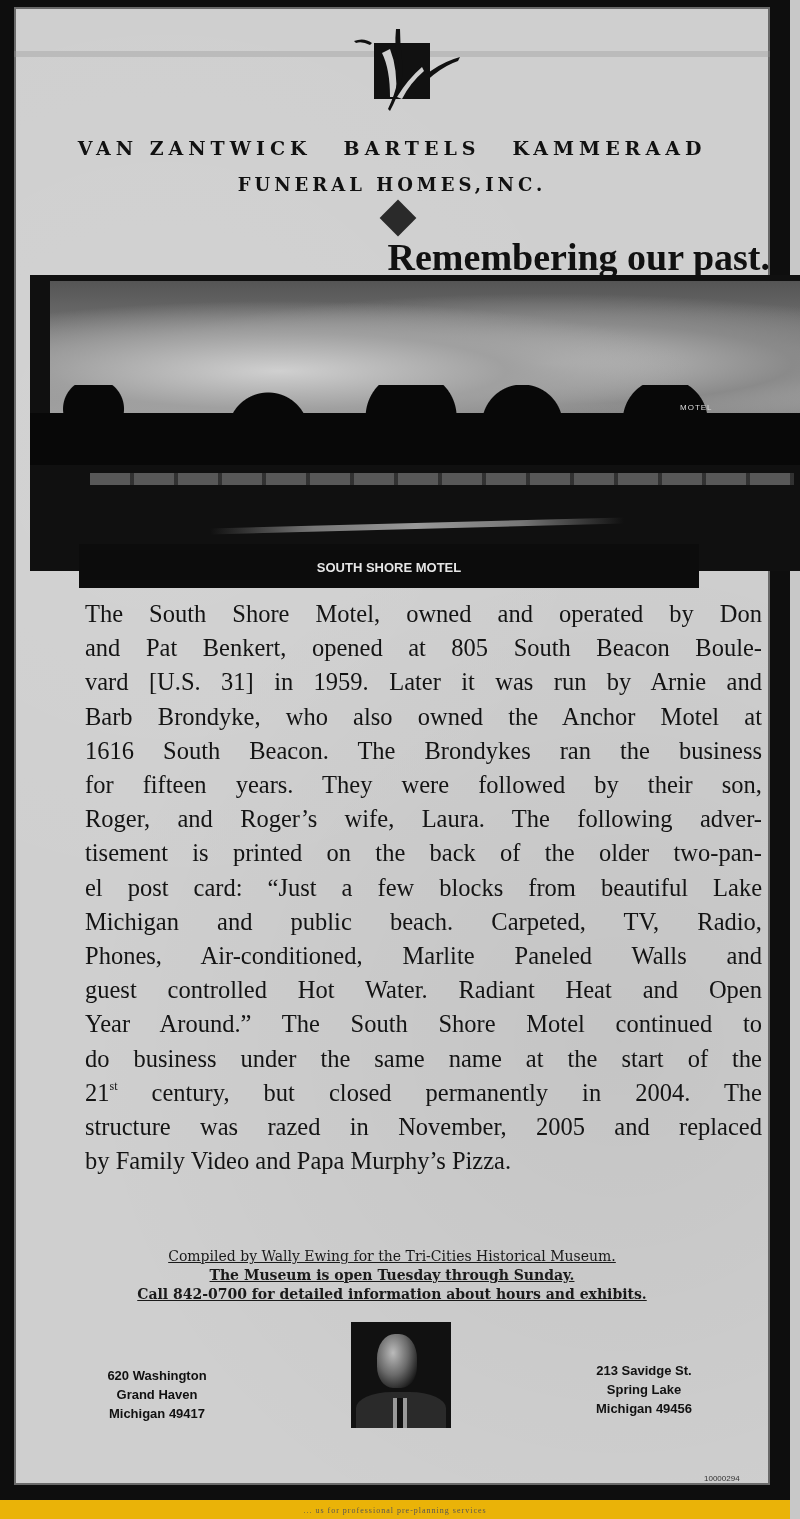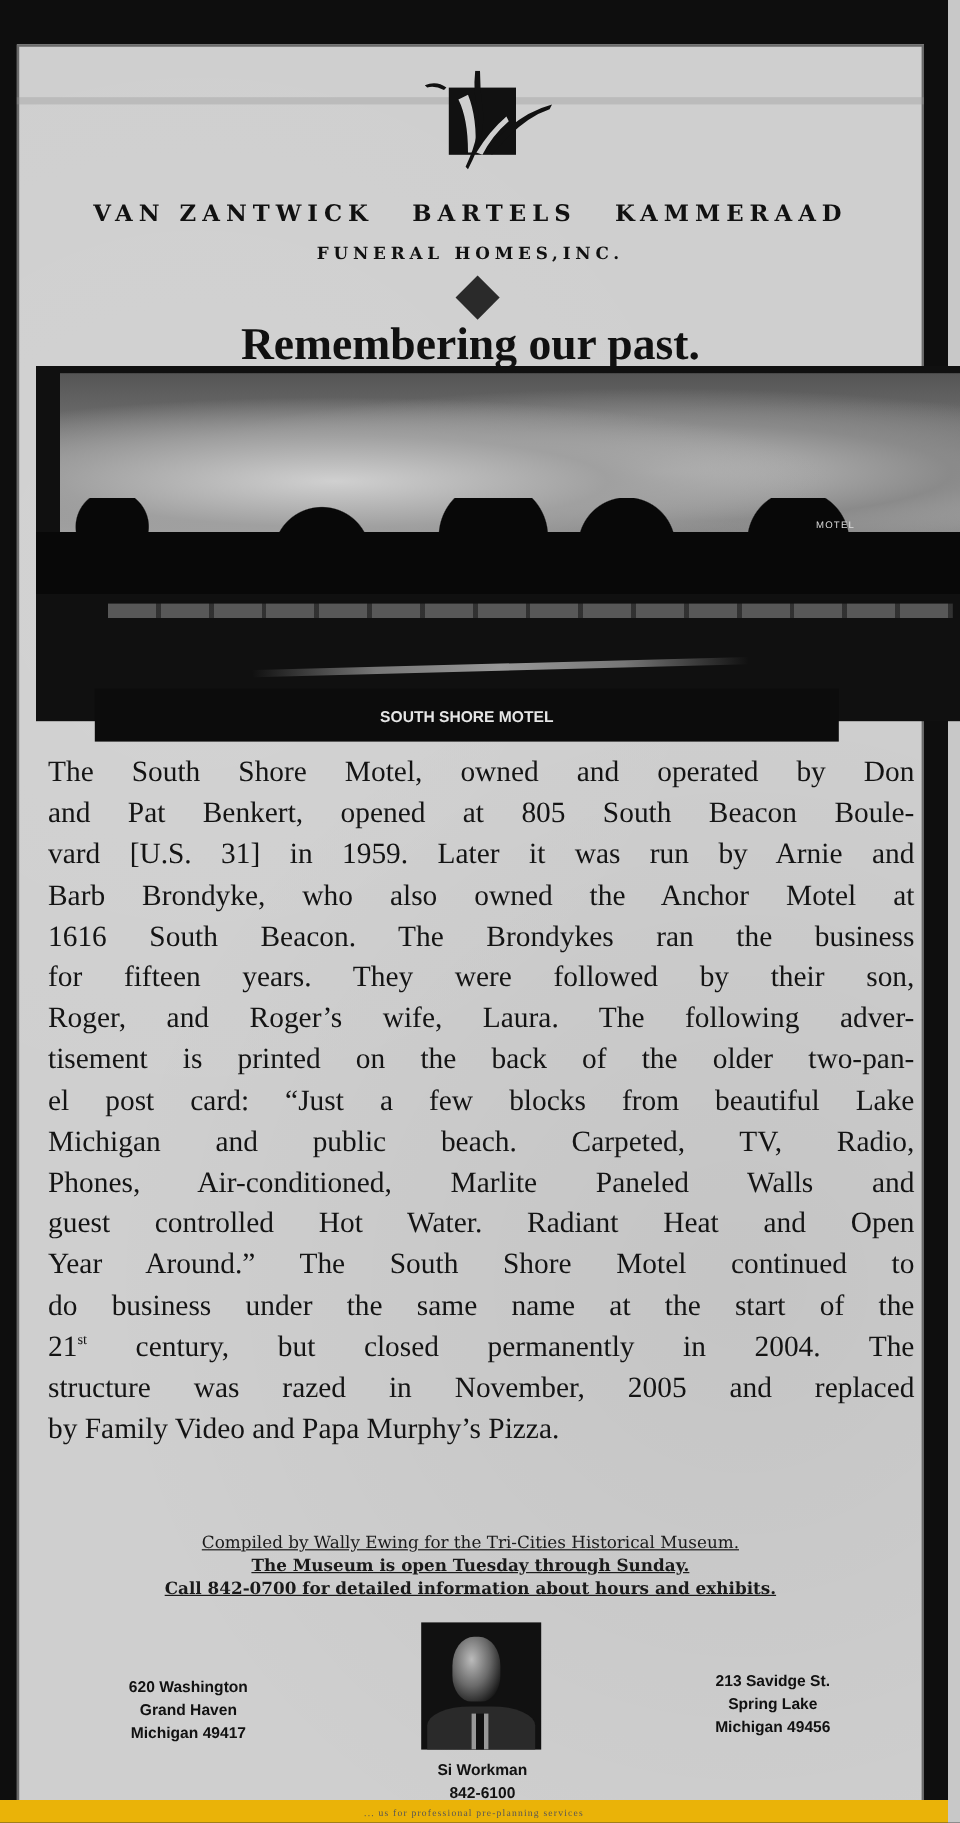--- a/index.html
+++ b/index.html
@@ -6,21 +6,21 @@
   body {
     width: 800px; height: 1519px; position: relative; overflow: hidden;
     background: #0e0e0e;
     font-family: "Liberation Serif", serif;
   }
   .right-strip {
     position: absolute; right: 0; top: 0; width: 10px; height: 1519px;
     background: #c8c8c8;
   }
   .page {
-    position: absolute; left: 14px; top: 37px; width: 756px; height: 1478px;
+    position: absolute; left: 14px; top: 7px; width: 756px; height: 1478px;
     background: #cfcfcf;
     background-image:
       radial-gradient(circle at 20% 30%, rgba(255,255,255,0.08), transparent 40%),
       radial-gradient(circle at 80% 70%, rgba(0,0,0,0.05), transparent 45%);
     box-shadow: inset 0 0 0 2px #6a6a6a;
   }
   .top-rule {
     position: absolute; left: 0; right: 0; top: 44px; height: 6px;
     background: rgba(150,150,150,0.35);
   }
@@ -28,29 +28,29 @@
     position: absolute; left: 336px; top: 22px; width: 110px; height: 100px;
   }
   .brand-line {
     position: absolute; left: 0; right: 0; top: 130px; text-align: center;
     font-size: 19px; letter-spacing: 5px; color: #111; font-weight: bold;
     font-family: "DejaVu Serif", serif;
   }
   .brand-line span { margin: 0 16px; }
   .brand-sub {
     position: absolute; left: 0; right: 0; top: 167px; text-align: center;
-    font-size: 14px; letter-spacing: 4px; color: #111; font-weight: bold;
+    font-size: 18px; letter-spacing: 4px; color: #111; font-weight: bold;
     font-family: "DejaVu Serif", serif;
   }
   .diamond {
     position: absolute; left: 371px; top: 198px; width: 26px; height: 26px;
     background: #2a2a2a; transform: rotate(45deg);
   }
   .headline {
-    position: absolute; left: 0; right: 0; top: 228px; text-align: center;
+    position: absolute; left: 0; right: 0; top: 228px; text-align: right;
     font-size: 38px; font-weight: bold; color: #111;
     font-family: "Liberation Serif", serif;
   }
   .photo {
     position: absolute; left: 16px; top: 268px; width: 794px; height: 296px;
     background: #101010; overflow: hidden;
   }
   .photo .sky {
     position: absolute; left: 20px; right: 10px; top: 6px; height: 150px;
     background:
@@ -91,21 +91,21 @@
     position: absolute; left: 0; right: 0; top: 16px; text-align: center;
     color: #e6e6e6; font-size: 13px; font-weight: bold;
     font-family: "Liberation Sans", sans-serif;
   }
   .body-text {
     position: absolute; left: 26px; width: 722px; top: 590px;
     font-size: 24.5px; line-height: 34.2px; color: #141414;
     font-family: "Liberation Serif", serif;
     text-align: justify;
   }
-  .body-text .line { display: block; white-space: nowrap; text-align-last: justify; }
+  .body-text .line { display: block; white-space: nowrap; text-align-last: justify; margin-left: 45px; }
   .body-text .line.last { text-align-last: left; }
   .body-text sup { font-size: 12px; vertical-align: top; line-height: 1; position: relative; top: 4px; }
   .credits {
     position: absolute; left: 0; right: 0; top: 1240px; text-align: center;
     font-size: 14px; line-height: 19px; color: #1a1a1a;
     font-family: "DejaVu Serif", serif;
     text-decoration: underline;
   }
   .credits .l2, .credits .l3 { font-weight: bold; }
   .address {
@@ -223,23 +223,19 @@
     <div class="face"></div>
     <div class="collar"></div>
   </div>
 
   <div class="address right">
     <div>213 Savidge St.</div>
     <div>Spring Lake</div>
     <div>Michigan 49456</div>
   </div>
 
-  <div class="contact">
-    <div>Si Workman</div>
-    <div>842-6100</div>
-  </div>
 
   <div class="ad-code">10000294</div>
 </div>
 
 <div class="bottom-strip">
   <div class="faded">... us for professional pre-planning services</div>
 </div>
 
 </body></html>

